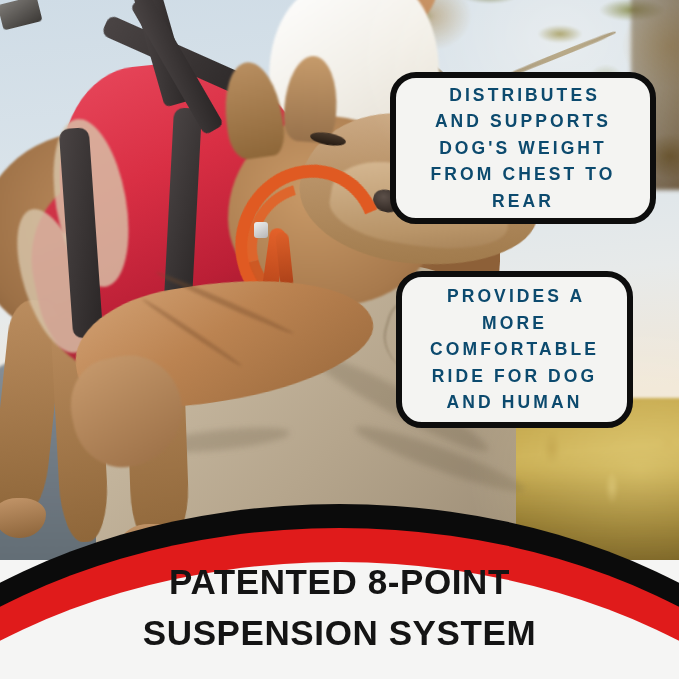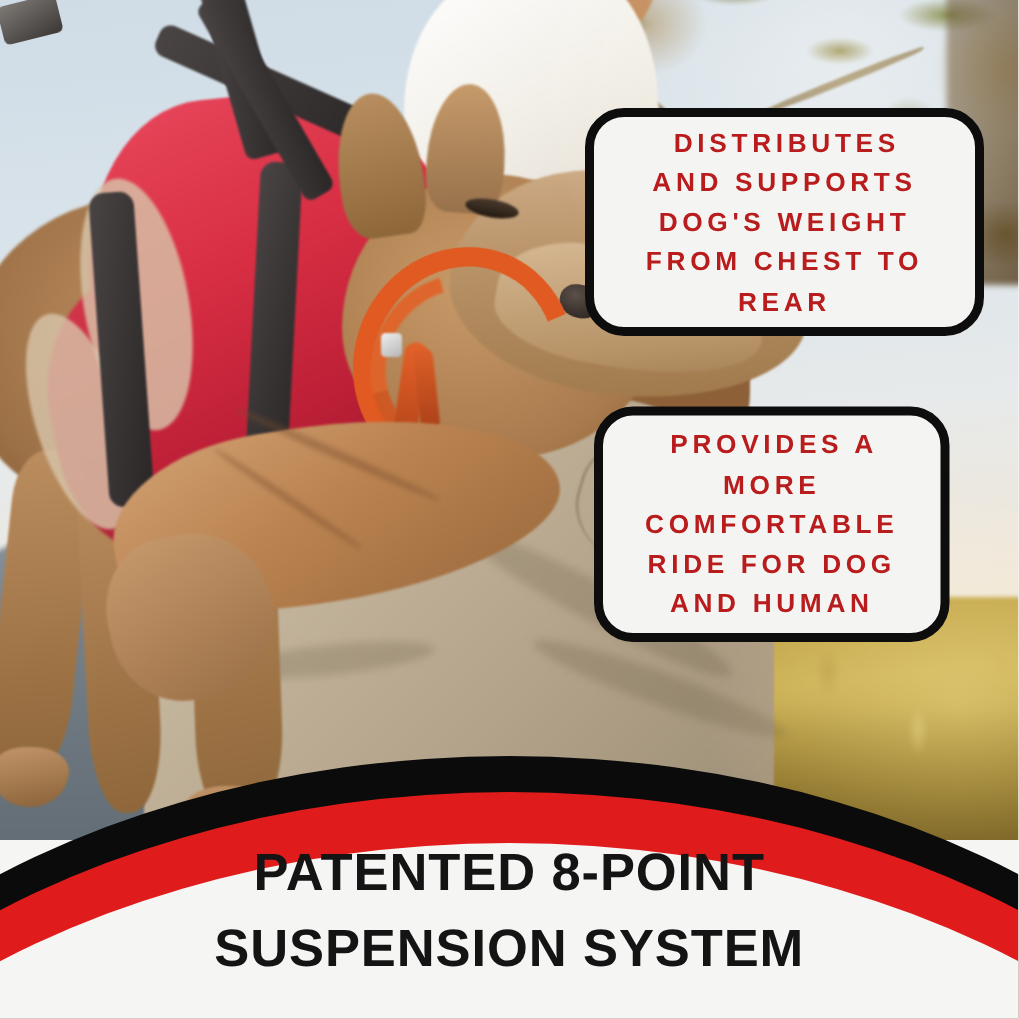--- a/index.html
+++ b/index.html
@@ -280,21 +280,21 @@
     background:#f4f4f2;
     border:6px solid #0d0d0d;
     border-radius:26px;
     box-sizing:border-box;
     display:flex;align-items:center;justify-content:center;
     padding:10px 14px;
   }
   .callout p{
     margin:0;
     text-align:center;
-    color:#b91c1c;
+    color:#0c4a6e;
     font-family:"Liberation Sans", sans-serif;
     font-weight:bold;
     font-size:17.5px;
     line-height:1.52;
     letter-spacing:3.1px;
     text-transform:uppercase;
     white-space:pre-line;
     text-indent:3.1px;
   }
   #callout-1{left:390px;top:72px;width:266px;height:152px;}

